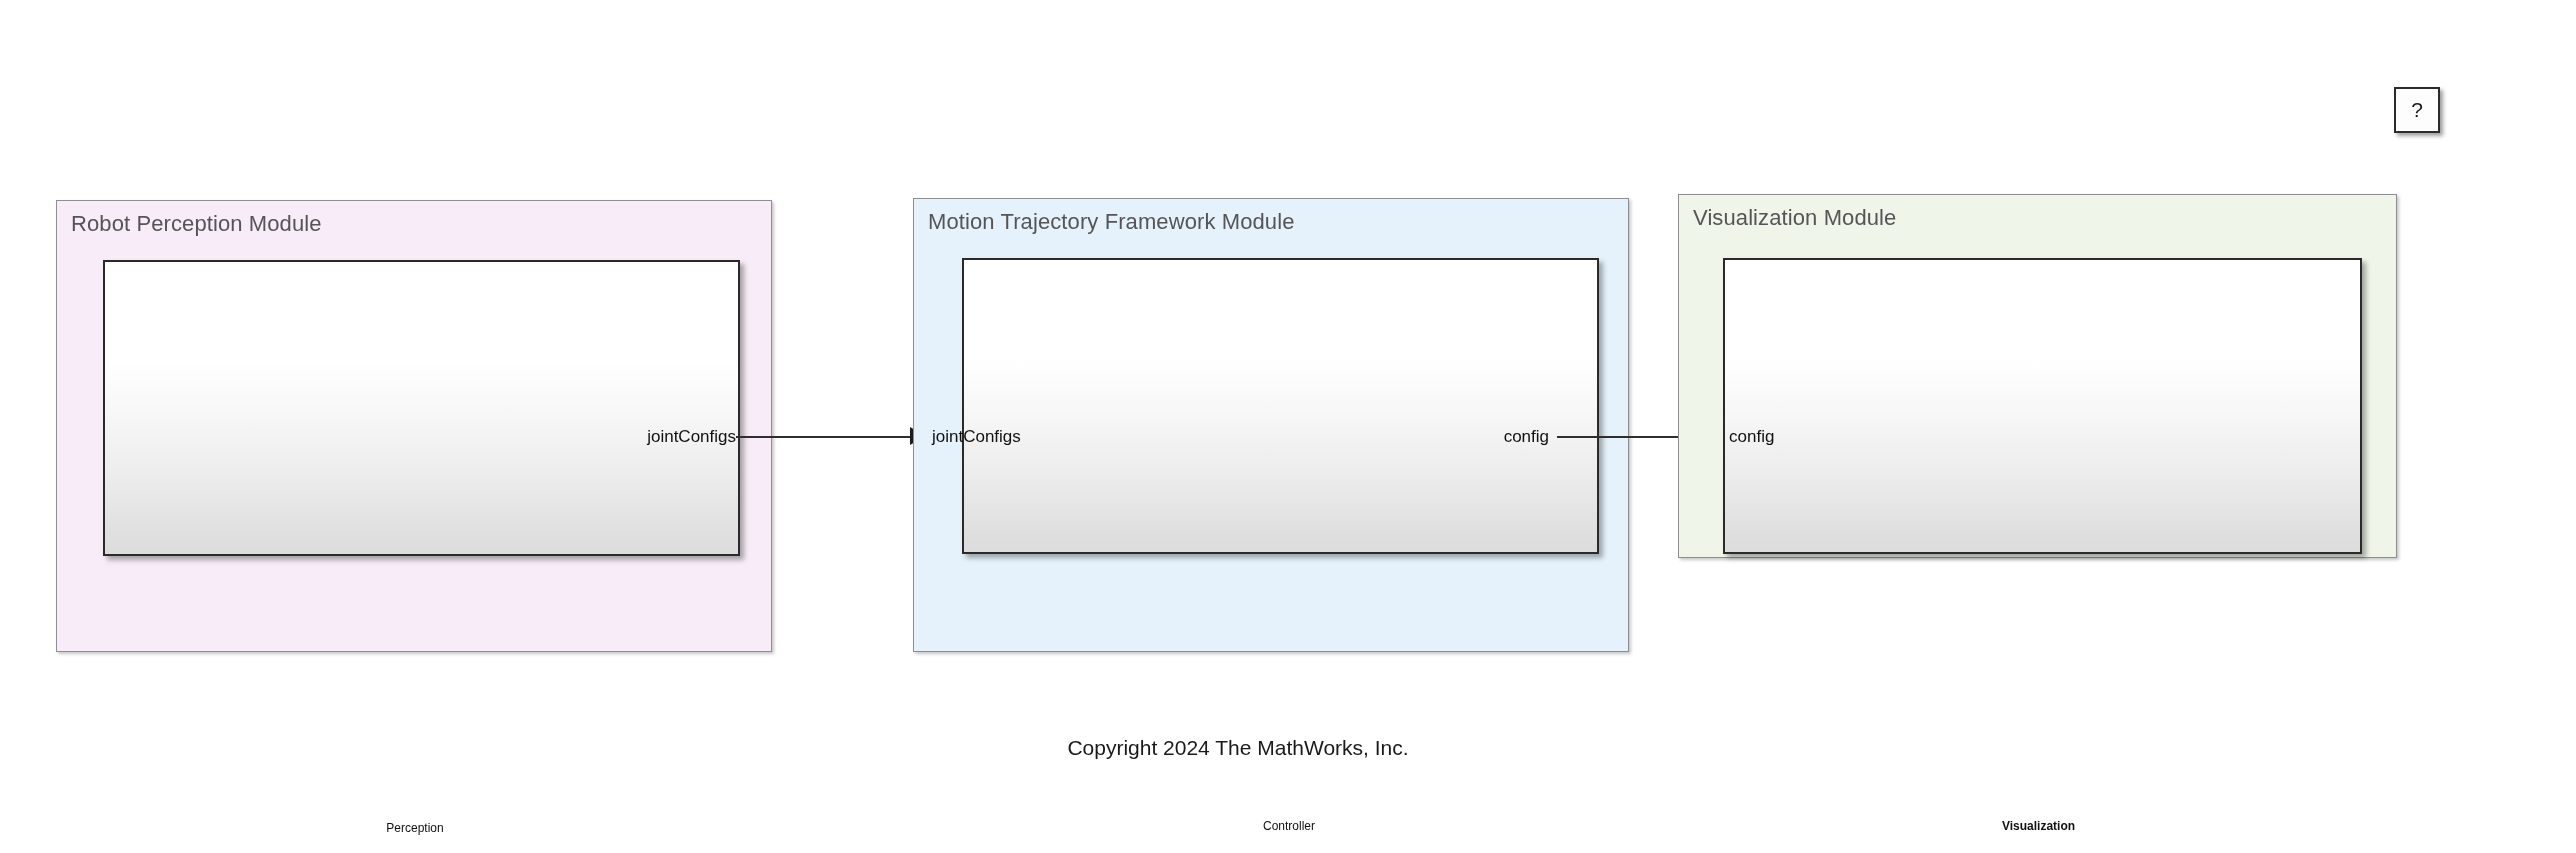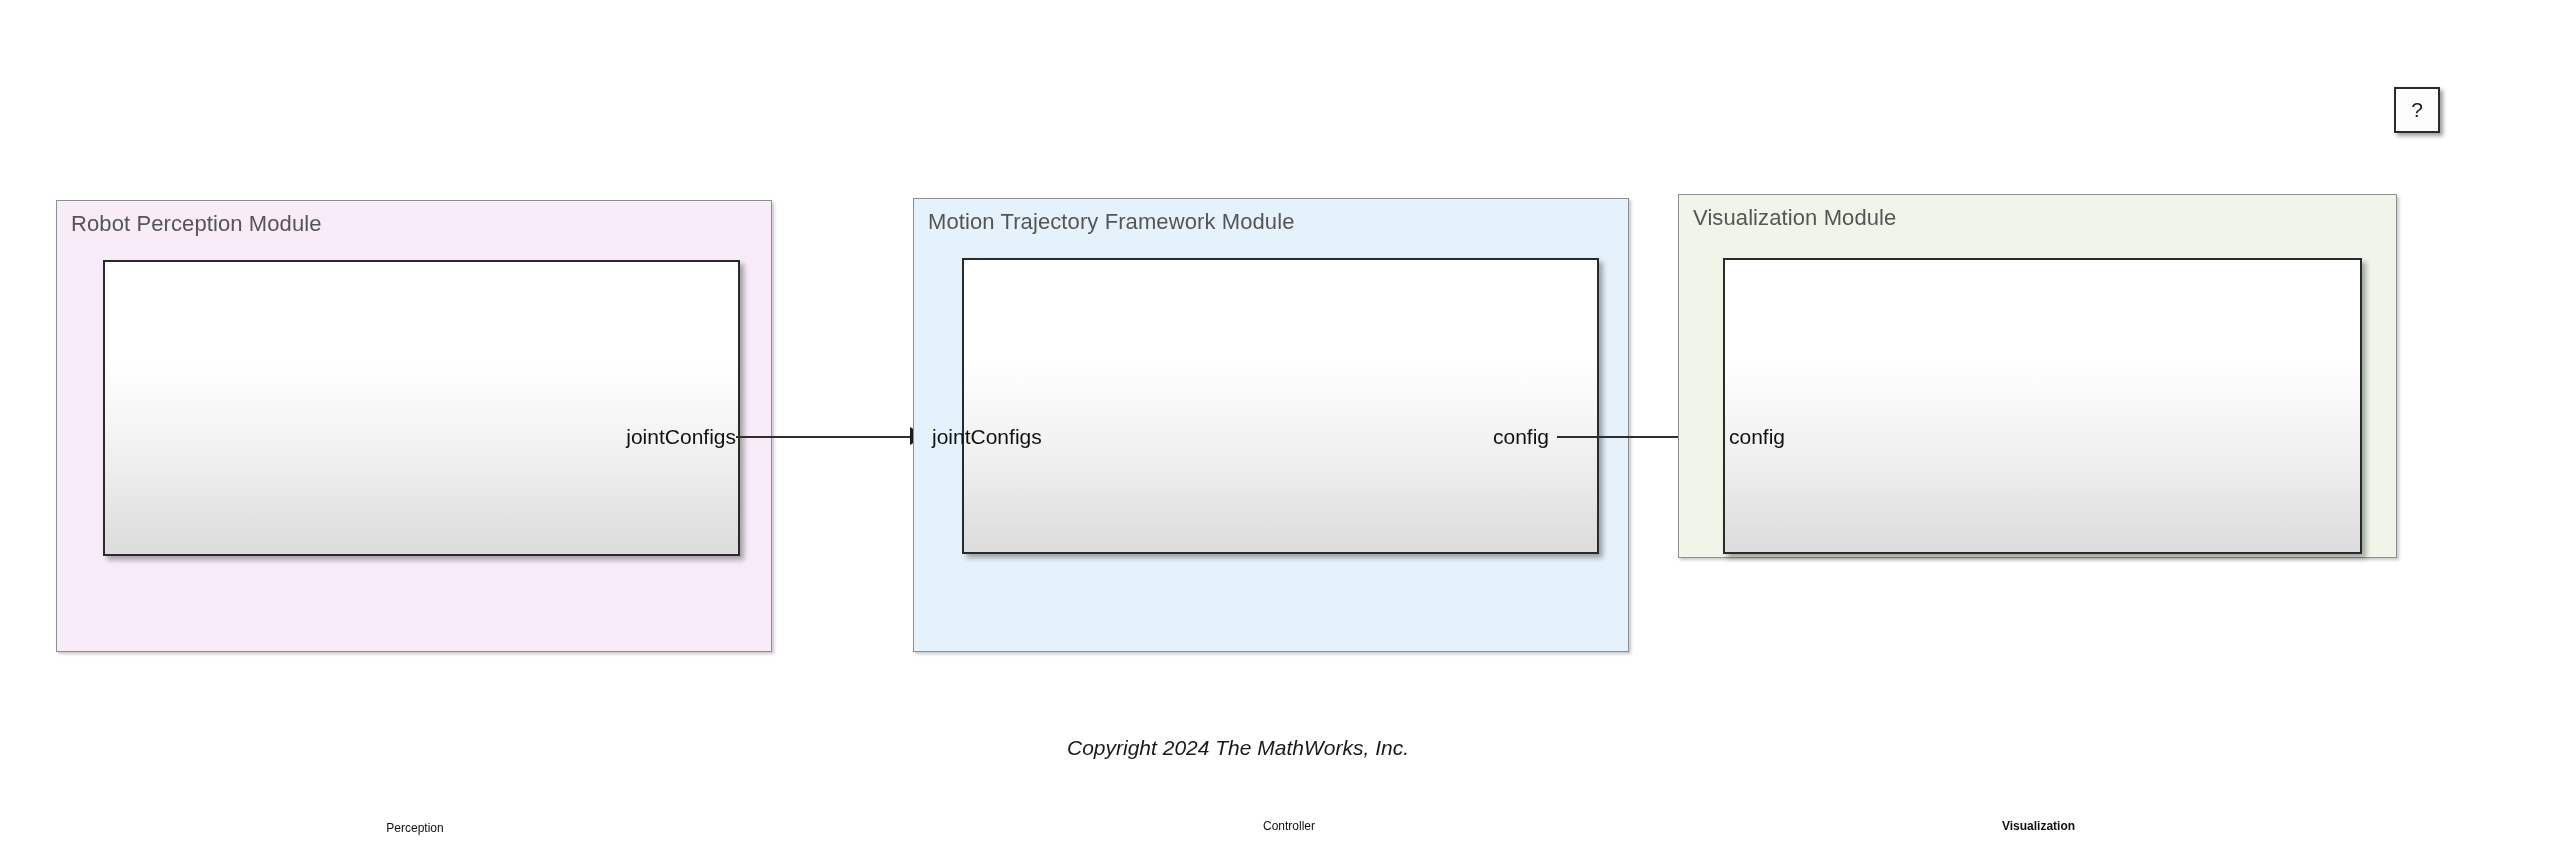--- a/index.html
+++ b/index.html
@@ -80,21 +80,21 @@
     width: 100%;
     text-align: center;
     font-size: 12px;
     color: #111111;
     white-space: nowrap;
   }
 
   
   .port-label {
     position: absolute;
-    font-size: 21px;
+    font-size: 17px;
     color: #111111;
     white-space: nowrap;
     line-height: 1;
   }
   .port-label.out { transform: translate(-100%, -50%); }
   .port-label.in  { transform: translate(0, -50%); }
 
   
   .signal-line {
     position: absolute;
@@ -113,21 +113,20 @@
 
   
   .copyright {
     position: absolute;
     left: 0;
     right: 0;
     top: 736px;
     text-align: center;
     font-size: 21px;
     color: #1a1a1a;
-    font-style: italic;
   }
   .copyright-inner {
     display: inline-block;
     transform: translateX(-50px);
   }
 </style>
 </head>
 <body>
 
 <div id="canvas">

